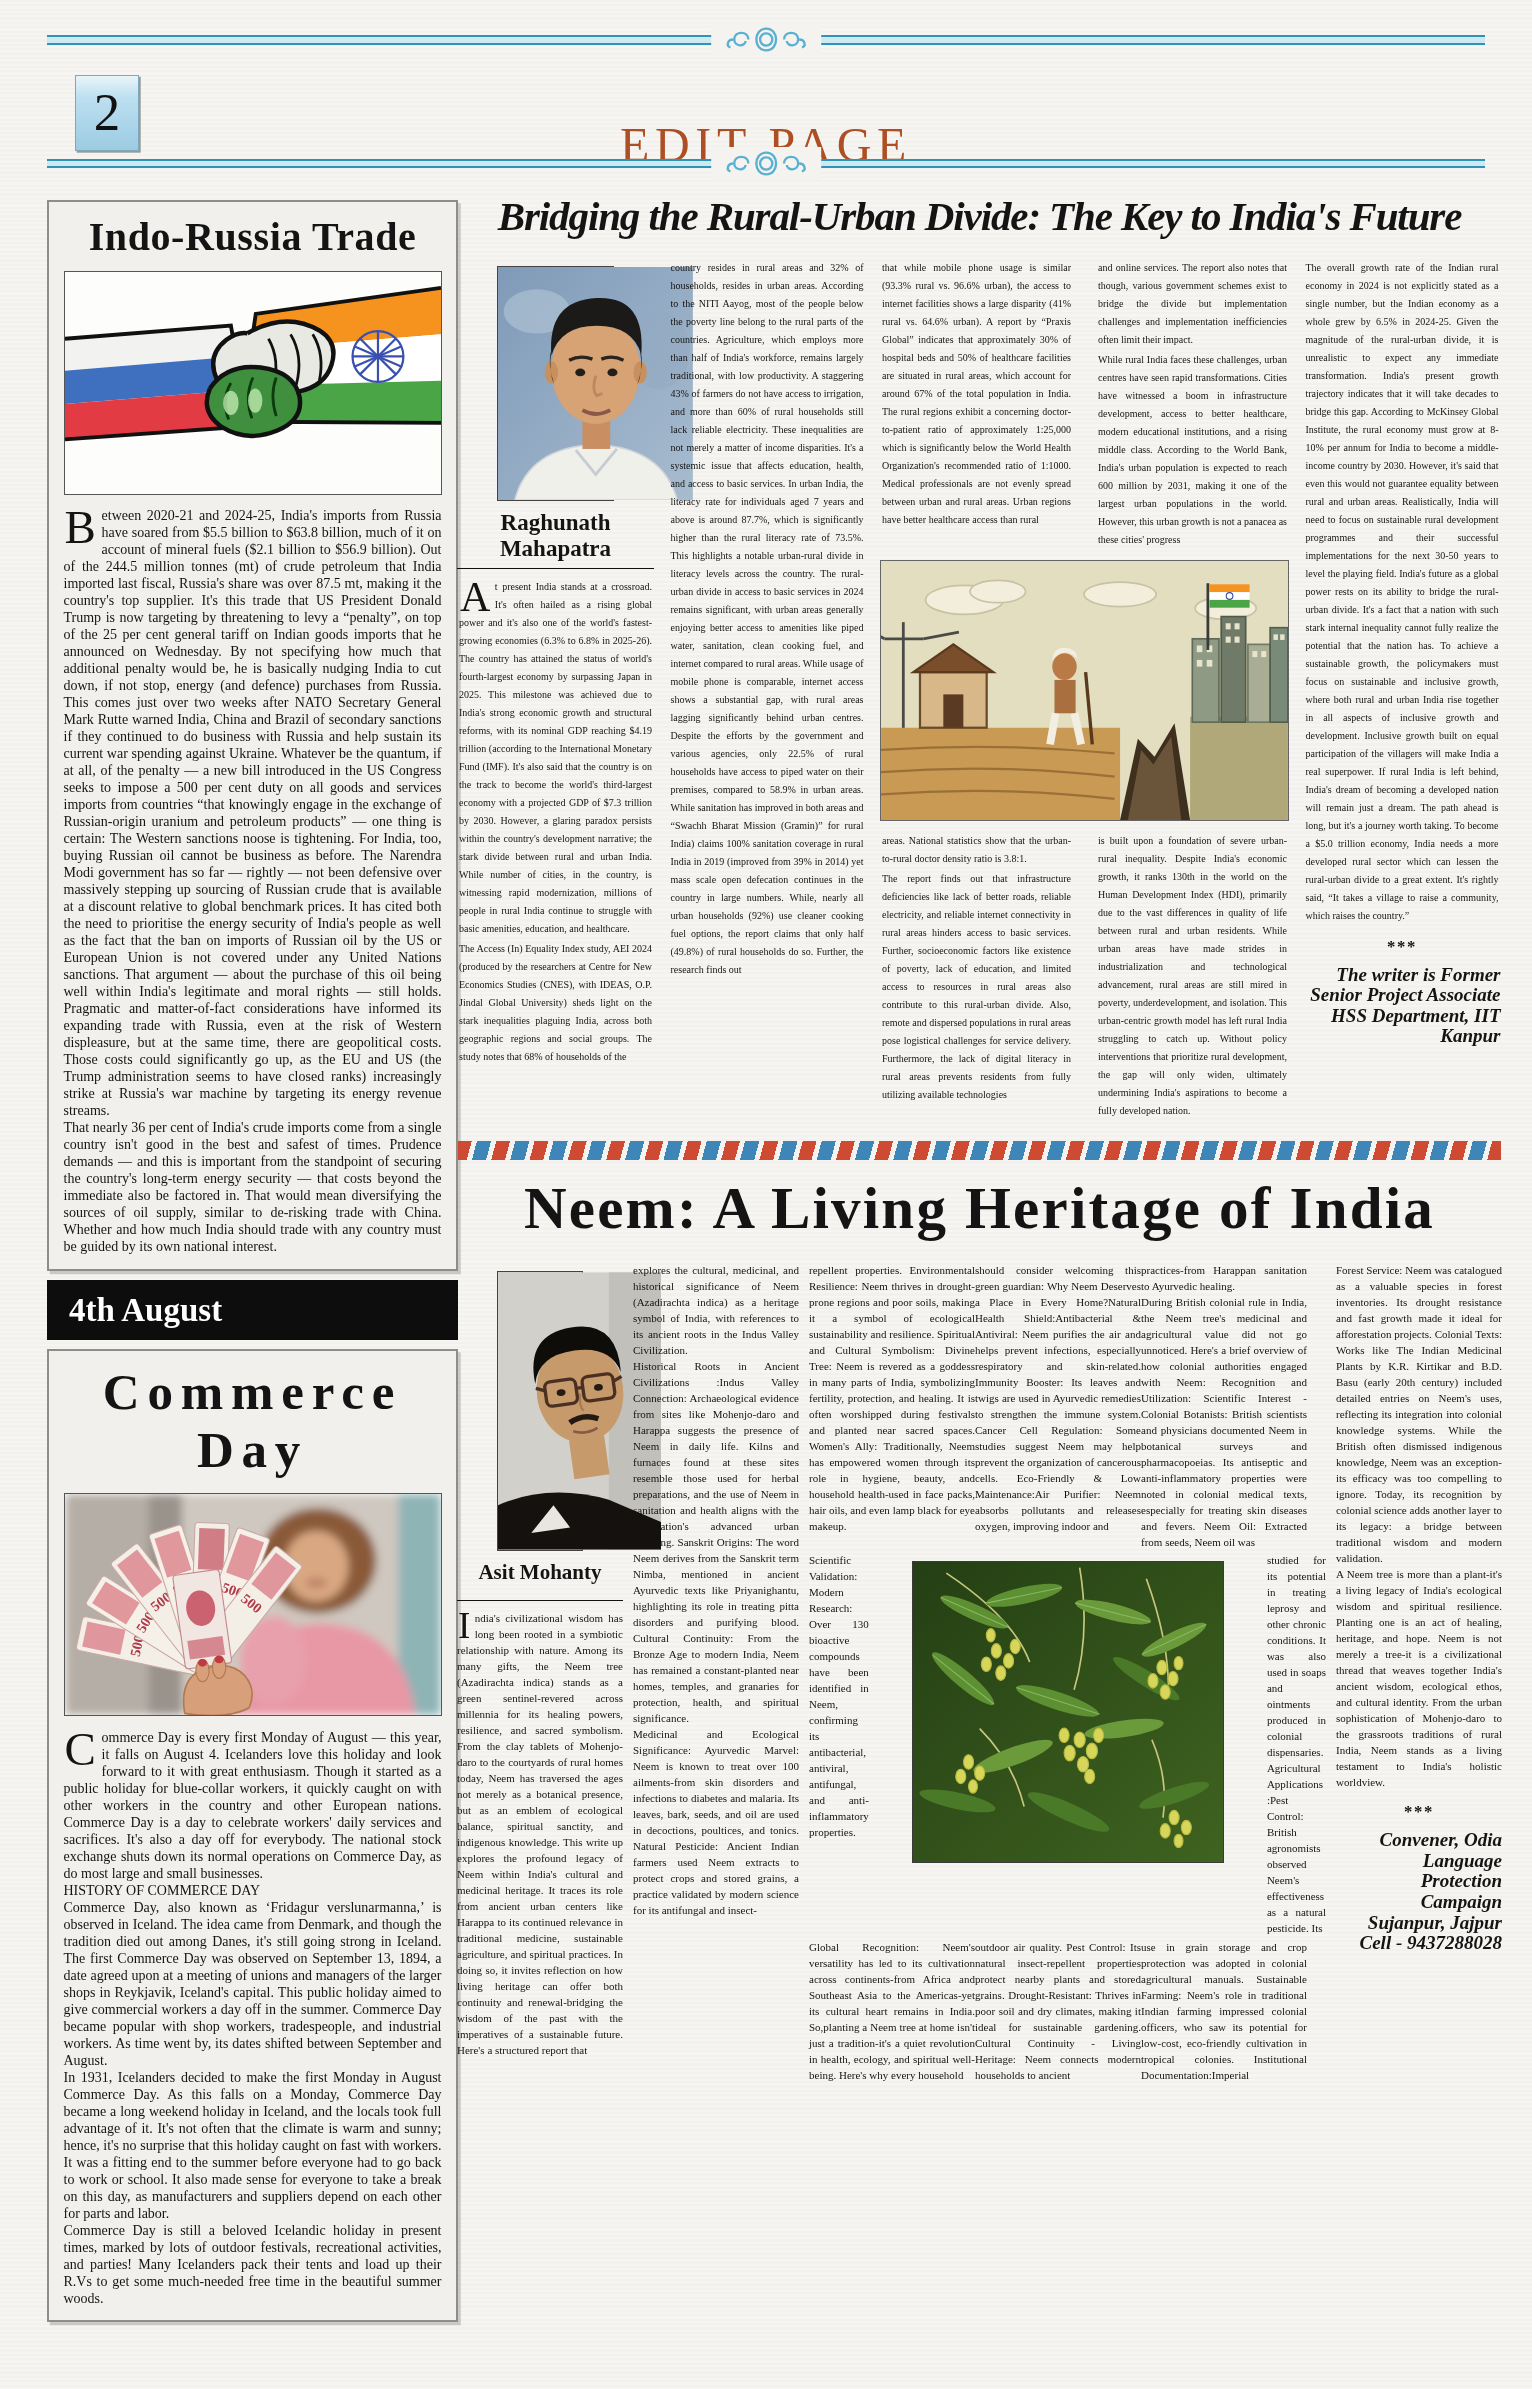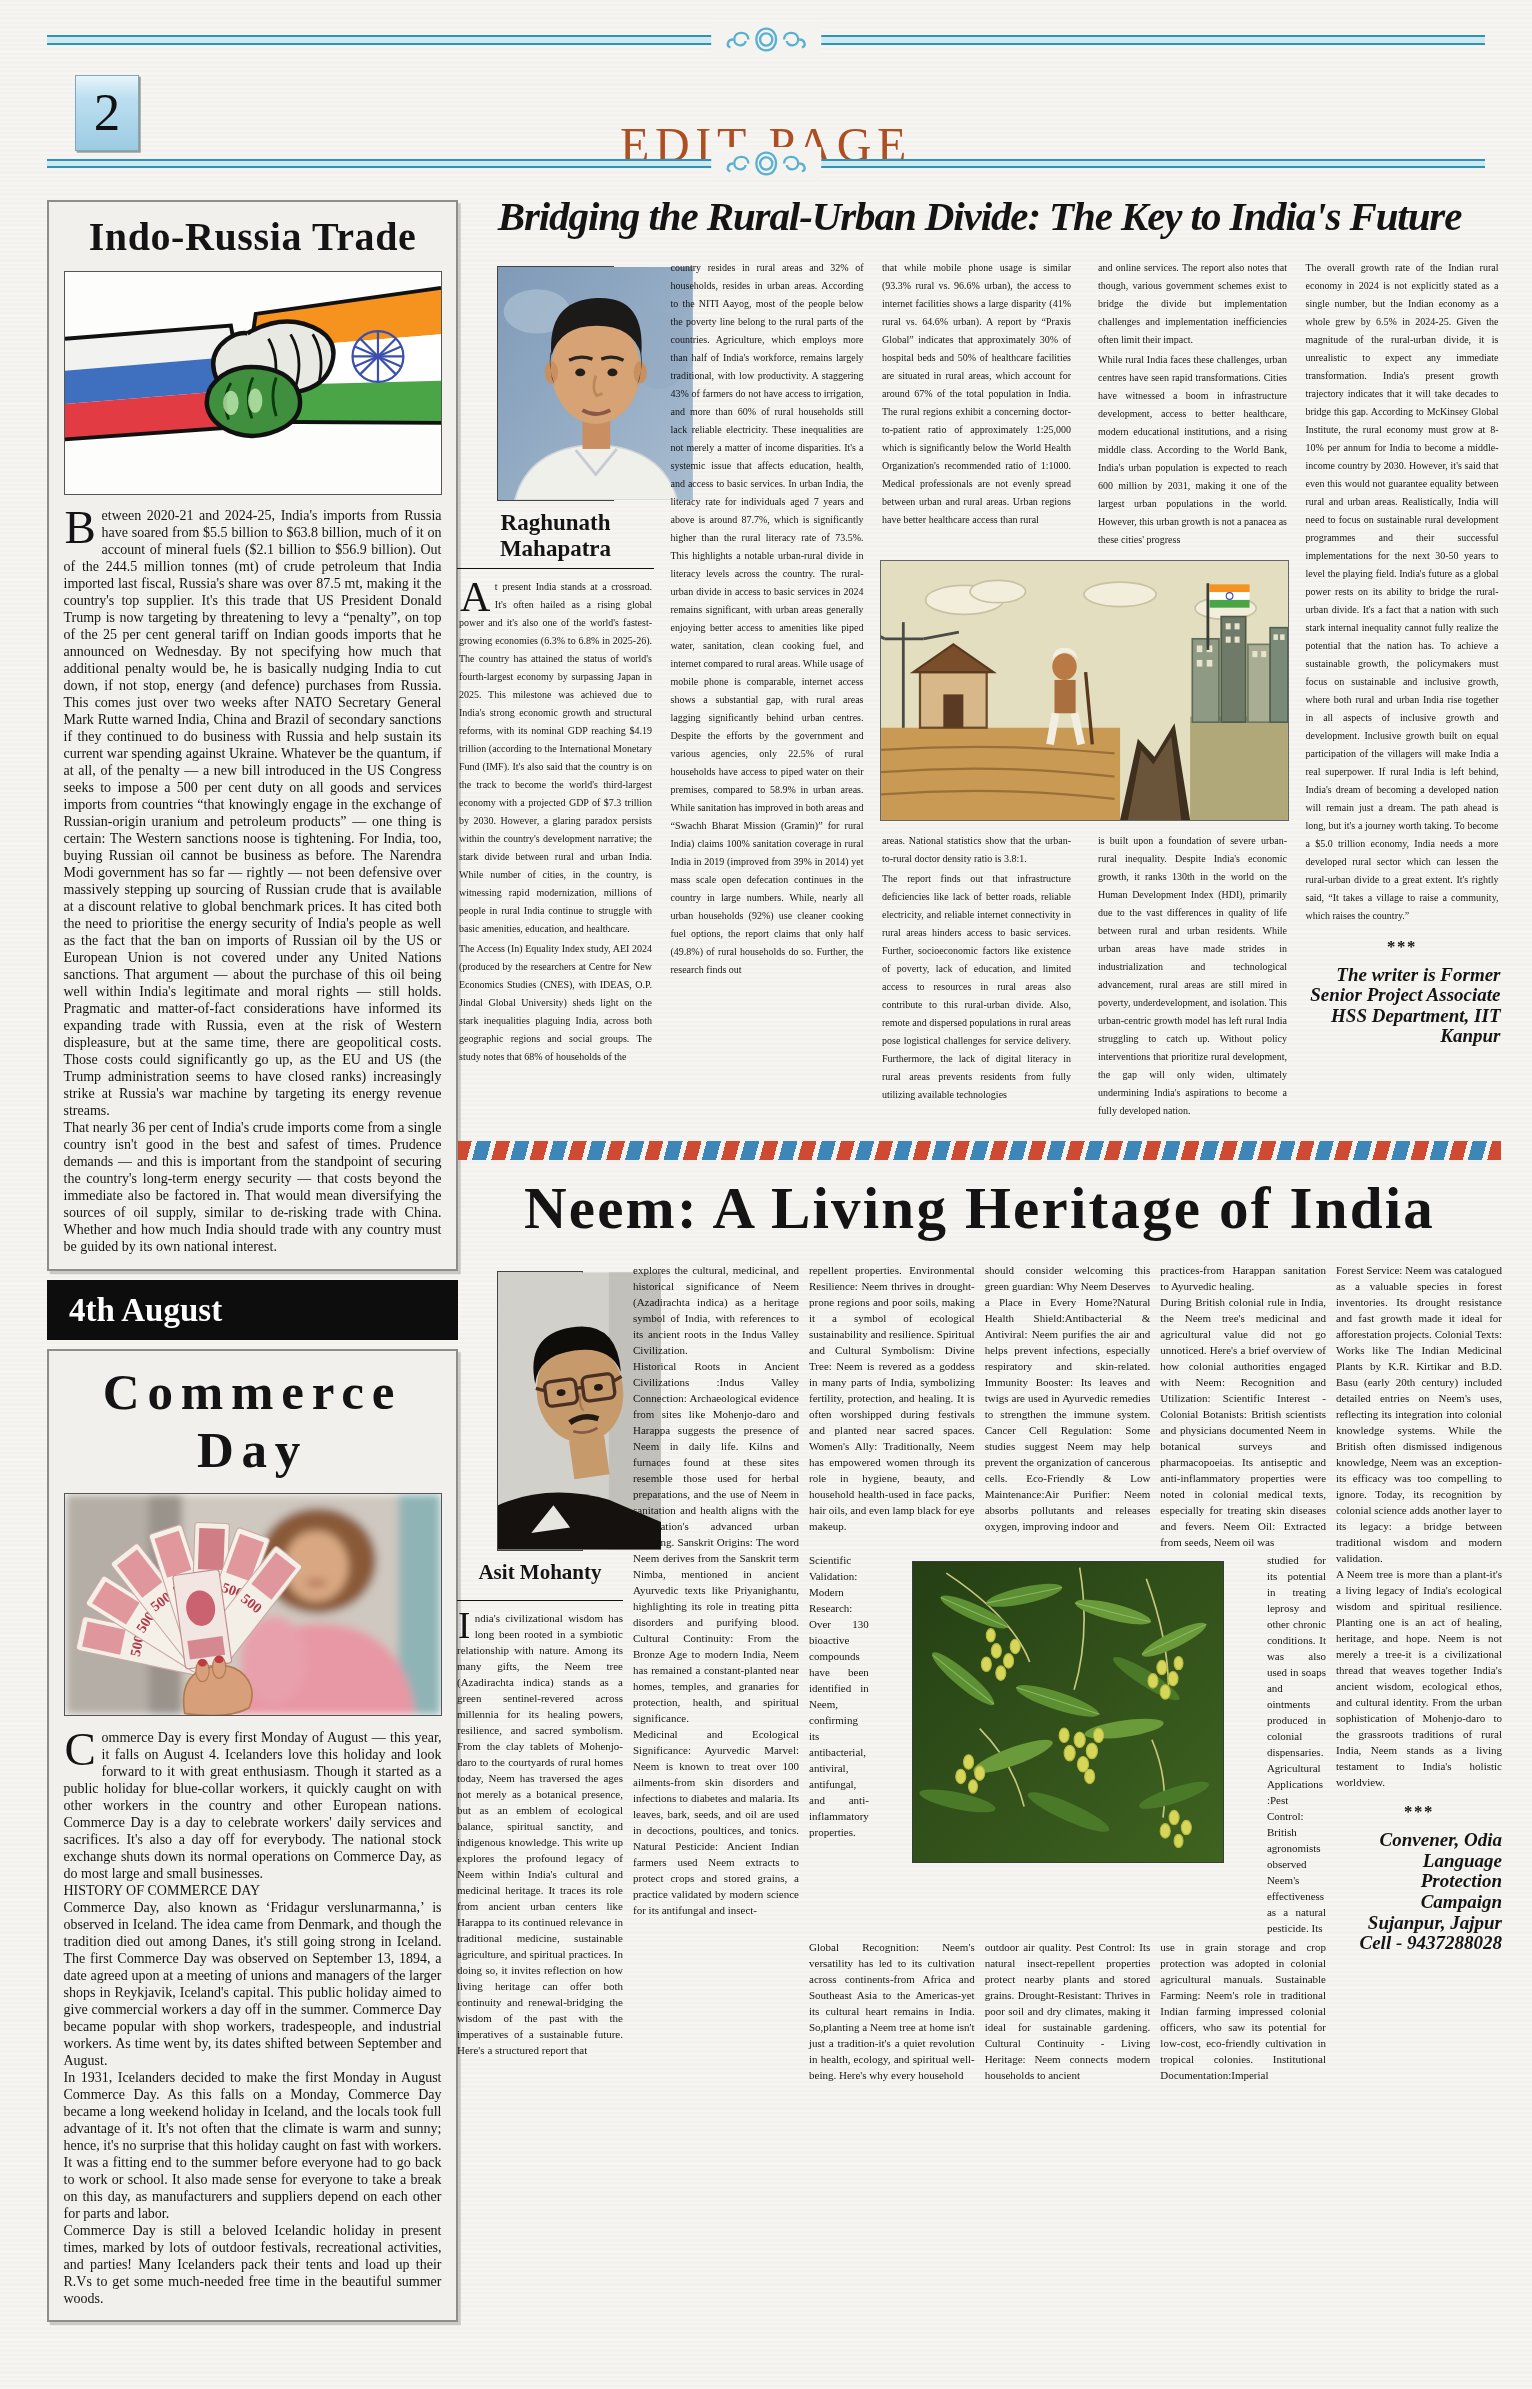--- a/index.html
+++ b/index.html
@@ -51,21 +51,21 @@
             border-bottom:1.7px solid #111;padding-bottom:6.7px;}
   .divide-fig{width:407px;height:259px;border:1.1px solid #666;margin:9px 0;line-height:0;background:#e3dec0;}
   .stars{text-align:center;font-size:16.7px;font-weight:bold;margin:12.2px 0 7.8px;letter-spacing:1.7px;}
   .credit{font-size:19px;font-weight:bold;font-style:italic;text-align:right;white-space:pre-line;line-height:20.6px;}
   .stripe{height:19px;margin:19px 1.1px 14.5px;
           background:repeating-linear-gradient(105deg,#cf4a32 0 13.3px,#f4f3ef 13.3px 18.3px,#3f86b8 18.3px 32px,#f4f3ef 32px 37px);}
   .headline2{font-weight:bold;font-size:59px;text-align:center;letter-spacing:2.2px;margin:0 0 19px;}
   .ncols{display:flex;gap:10px;}
   .ncol{width:166px;flex:0 0 auto;}
   .ntrio{width:517px;flex:0 0 auto;}
-  .trio-row{display:flex;gap:10px;}
+  .trio-row{display:flex;}
   .trio-row > div{width:166px;}
   .nt p{margin:0;font-size:11px;line-height:16px;text-align:justify;}
   .dcapN::first-letter{float:left;font-size:37px;line-height:28px;padding:2.2px 4.4px 0 1.1px;}
   .trio-mid{display:flex;gap:3px;align-items:flex-start;margin:2.2px 0;}
   .n3narrow{width:98px;}
   .n5narrow{width:102px;margin-left:auto;}
   .neem-fig{width:310px;height:300px;border:1.1px solid #3a3a3a;line-height:0;background:#2e4a1e;}
   .authfig2{border:1.1px solid #444;line-height:0;background:#d2d0ca;}
   .authname2{font-size:21px;font-weight:bold;text-align:center;margin:6.7px 0 9px;
              border-bottom:1.1px solid #111;padding-bottom:15px;}

